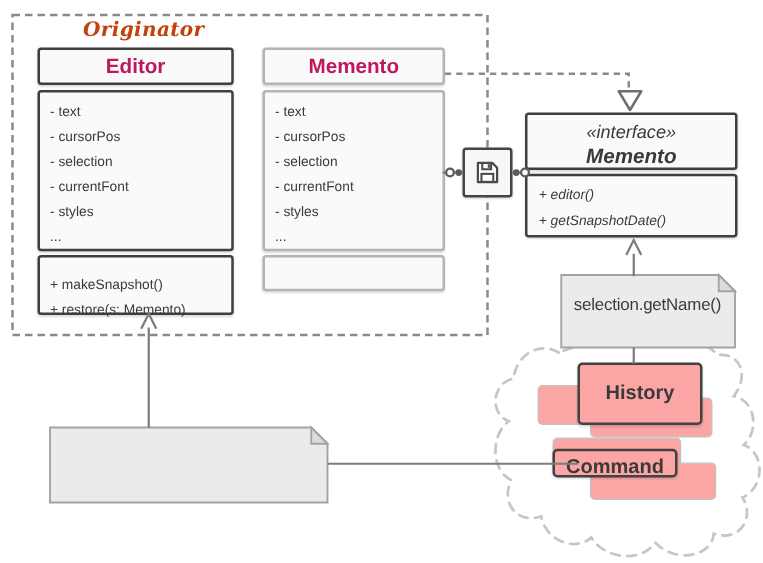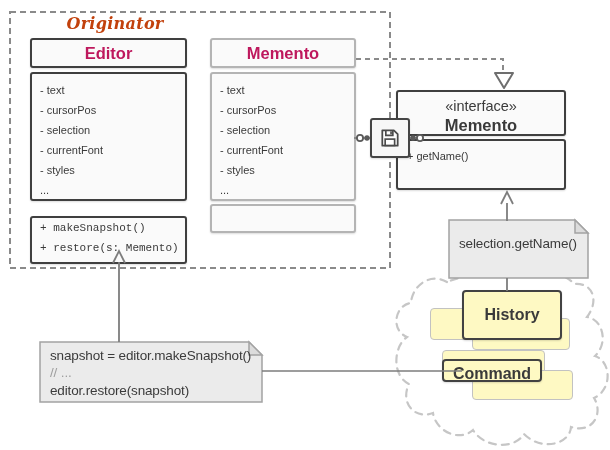--- a/index.html
+++ b/index.html
@@ -27,32 +27,32 @@
   }
   .light .cmp{border-color:#b4b4b4;border-width:2px;}
   .cmp.title{
     font-weight:bold;font-size:16.5px;color:#be185d;text-align:center;
   }
   .rows{color:#3a3a3a;font-size:11px;white-space:nowrap;}
   .rows div{height:20px;line-height:20px;}
 
   .editor-title,.snap-title{top:0;height:30px;line-height:27px;}
   .editor-attrs,.snap-attrs{top:34px;height:129px;padding:6px 4px 0 8px;}
-  .editor-methods{top:178px;height:48px;padding:0 2px 0 8px;font-family:Liberation Mono, monospace;}
+  .editor-methods{top:166px;height:48px;padding:12px 2px 0 8px;}
   .snap-methods{top:166px;height:29px;}
 
   .memento-title{top:0;height:46px;text-align:center;}
   .memento-title .stereo{display:block;font-weight:normal;font-size:14.5px;color:#3a3a3a;margin-top:5px;line-height:18px;}
   .memento-title .name{display:block;font-weight:bold;font-size:16.5px;color:#3a3a3a;line-height:20px;}
   .memento-methods{top:49px;height:51px;padding:5px 2px 0 9px;}
   .memento-methods div{height:21px;line-height:21px;}
 
   
   .cbox{
-    position:absolute;box-sizing:border-box;background:#fef9c3;border-radius:4px;
+    position:absolute;box-sizing:border-box;background:#fca5a5;border-radius:4px;
   }
   .cbox.back{border:1.5px solid #c2c2c2;z-index:1;}
   .cbox.main{
     border:2px solid #424242;z-index:2;color:#3a3a3a;font-weight:bold;
     font-size:16px;text-align:center;box-shadow:0 1px 2px rgba(0,0,0,.14);
   }
 
   
   .note-text{
     position:absolute;z-index:2;font-size:13.5px;color:#3b3b3b;
@@ -127,52 +127,48 @@
       <div>- text</div>
       <div>- cursorPos</div>
       <div>- selection</div>
       <div>- currentFont</div>
       <div>- styles</div>
       <div>...</div>
     </div>
     <div class="cmp snap-methods"></div>
   </div>
 
-  <div class="uml" style="left:396px;top:90px;width:170px;height:100px;">
+  <div class="uml" style="left:420px;top:90px;width:170px;height:100px;font-style:italic;">
     <div class="cmp memento-title">
       <span class="stereo">«interface»</span>
       <span class="name">Memento</span>
     </div>
     <div class="cmp rows memento-methods">
-      <div>+ getName()</div>
+      <div>+ editor()</div>
+      <div>+ getSnapshotDate()</div>
     </div>
   </div>
 
   <div id="memento-icon-box">
     <svg width="22" height="22" viewBox="0 0 20 20">
       <path d="M3,3 H13.5 L17,6.5 V17 H3 Z" fill="#fdfdfd" stroke="#4a4a4a" stroke-width="1.6" stroke-linejoin="round"></path>
       <path d="M6.2,3.2 V7.6 H12.6 V3.2" fill="none" stroke="#4a4a4a" stroke-width="1.5"></path>
       <rect x="10.2" y="4" width="1.5" height="2.6" fill="#4a4a4a"></rect>
       <rect x="5.6" y="11" width="8.6" height="5.8" fill="#ffffff" stroke="#4a4a4a" stroke-width="1.5"></rect>
     </svg>
   </div>
 
   <div class="cbox back" style="left:430px;top:308px;width:103px;height:32px;"></div>
   <div class="cbox back" style="left:472px;top:318px;width:98px;height:32px;"></div>
   <div class="cbox main" style="left:462px;top:290px;width:100px;height:50px;line-height:46px;">History</div>
 
   <div class="cbox back" style="left:442px;top:350px;width:103px;height:28px;"></div>
   <div class="cbox back" style="left:472px;top:370px;width:101px;height:30px;"></div>
   <div class="cbox main" style="left:442px;top:359px;width:100px;height:23px;line-height:26px;">Command</div>
 
-  <div class="note-text" style="left:50px;top:347px;">
-    <div>snapshot = editor.makeSnapshot()</div>
-    <div class="muted">// ...</div>
-    <div>editor.restore(snapshot)</div>
-  </div>
   <div class="note-text" id="history-note-text" style="left:459px;top:234px;">
     <div>selection.getName()</div>
   </div>
 
   <svg class="layer z3" width="610" height="450" viewBox="0 0 610 450">
 
     <g>
       <polyline points="356,59 503,59 503,72" fill="none" stroke="#8a8a8a" stroke-width="2" stroke-dasharray="5 4"></polyline>
       <path d="M495,73 H513 L504,88 Z" fill="#ffffff" stroke="#6e6e6e" stroke-width="2" stroke-linejoin="round"></path>
     </g>

